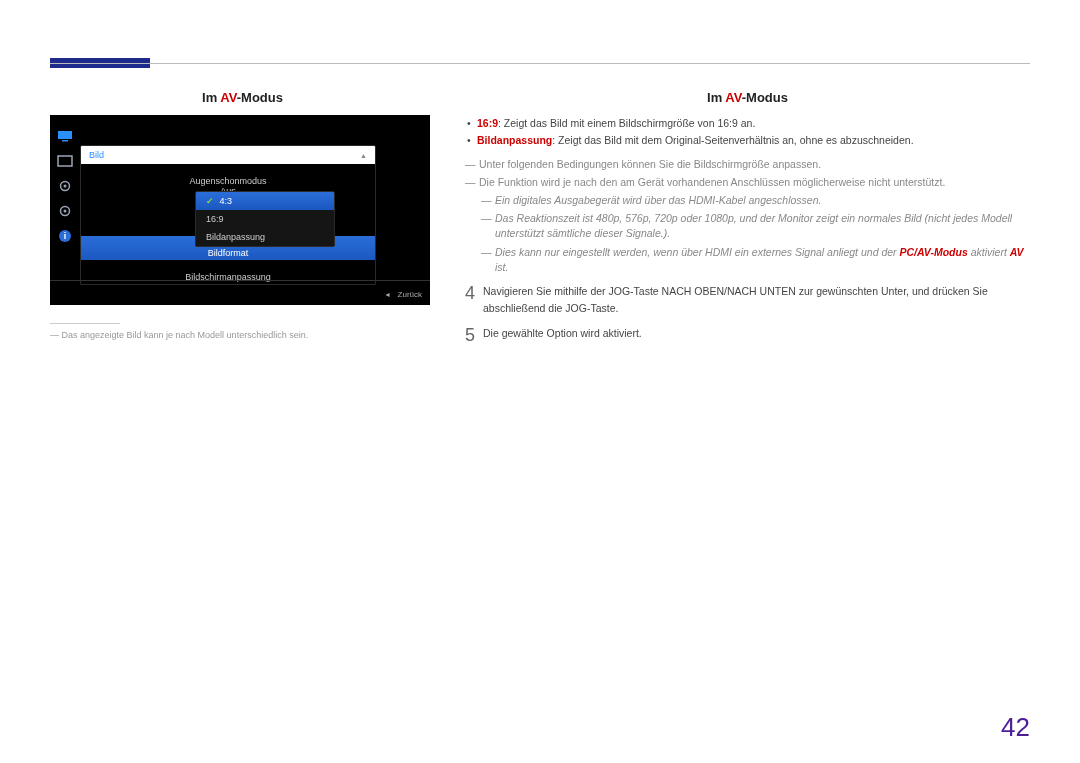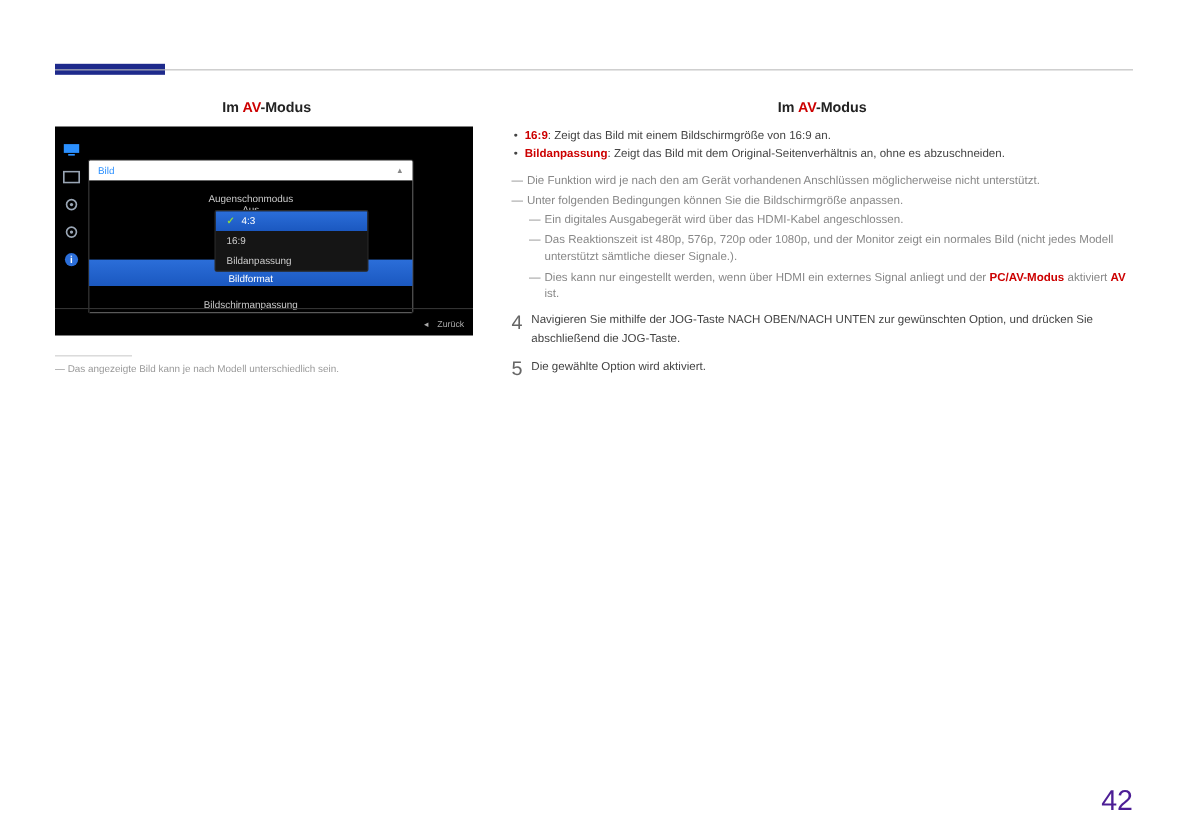--- a/index.html
+++ b/index.html
@@ -66,21 +66,21 @@
   .osd-divider { position:absolute; left:0; right:0; bottom:24px; border-top:1px solid #333;}
   .footnote-bar { border-top: 1px solid #ccc; width: 70px; margin-top: 18px; margin-bottom:5px;}
   .footnote { font-size: 9px; color: #999; line-height:1.4;}
   ul.bullets { list-style: none; margin-bottom: 8px; }
   ul.bullets li { position: relative; padding-left: 12px; line-height: 1.6; color:#444; font-size:10.5px;}
   ul.bullets li::before { content: "•"; position: absolute; left: 2px; top: 0; color:#444;}
   .bullets .label { color:#c00; font-weight:bold; }
   .note { position: relative; padding-left: 14px; margin: 3px 0 3px 0; color:#888; font-size:10.5px; line-height:1.45;}
   .note::before { content: "—"; position: absolute; left: 0; color:#888; }
   .note .hl { color:#c00; font-weight:bold;text-align:center; }
-  .note.sub { margin-left: 16px; }
+  .note.sub { margin-left: 16px; font-style: italic; }
   .step { display:flex; margin-top:8px; }
   .step-num { width:18px; font-size:18px; color:#666; font-weight:300; line-height:1; padding-top:1px;}
   .step-body { flex:1; font-size:10.5px; color:#444; line-height:1.6; }
   .page-number {
     position: absolute; bottom: 20px; right: 50px;
     font-size: 26px; color: #4c1d95; font-weight: 300;
   }
 </style>
 </head>
 <body>
@@ -181,31 +181,31 @@
   <div class="col-right">
     <h3 class="section-title">
       <span>Im </span><span class="accent">AV</span><span>-Modus</span>
     </h3>
 
     <ul class="bullets">
       <li><span class="label">16:9</span><span>: Zeigt das Bild mit einem Bildschirmgröße von 16:9 an.</span></li>
       <li><span class="label">Bildanpassung</span><span>: Zeigt das Bild mit dem Original-Seitenverhältnis an, ohne es abzuschneiden.</span></li>
     </ul>
 
+    <div class="note">Unter folgenden Bedingungen können Sie die Bildschirmgröße anpassen.</div>
     <div class="note">Die Funktion wird je nach den am Gerät vorhandenen Anschlüssen möglicherweise nicht unterstützt.</div>
-    <div class="note">Unter folgenden Bedingungen können Sie die Bildschirmgröße anpassen.</div>
     <div class="note sub">Ein digitales Ausgabegerät wird über das HDMI-Kabel angeschlossen.</div>
     <div class="note sub">Das Reaktionszeit ist 480p, 576p, 720p oder 1080p, und der Monitor zeigt ein normales Bild (nicht jedes Modell unterstützt sämtliche dieser Signale.).</div>
     <div class="note sub">
       <span>Dies kann nur eingestellt werden, wenn über HDMI ein externes Signal anliegt und der </span><span class="hl">PC/AV-Modus</span><span> aktiviert </span><span class="hl">AV</span><span> ist.</span>
     </div>
 
     <div class="step">
       <div class="step-num">4</div>
-      <div class="step-body">Navigieren Sie mithilfe der JOG-Taste NACH OBEN/NACH UNTEN zur gewünschten Option, und drücken Sie abschließend die JOG-Taste.</div>
+      <div class="step-body">Navigieren Sie mithilfe der JOG-Taste NACH OBEN/NACH UNTEN zur gewünschten Unter, und drücken Sie abschließend die JOG-Taste.</div>
     </div>
     <div class="step">
       <div class="step-num">5</div>
       <div class="step-body">Die gewählte Option wird aktiviert.</div>
     </div>
   </div>
 </div>
 
 <div class="page-number">42</div>
 

